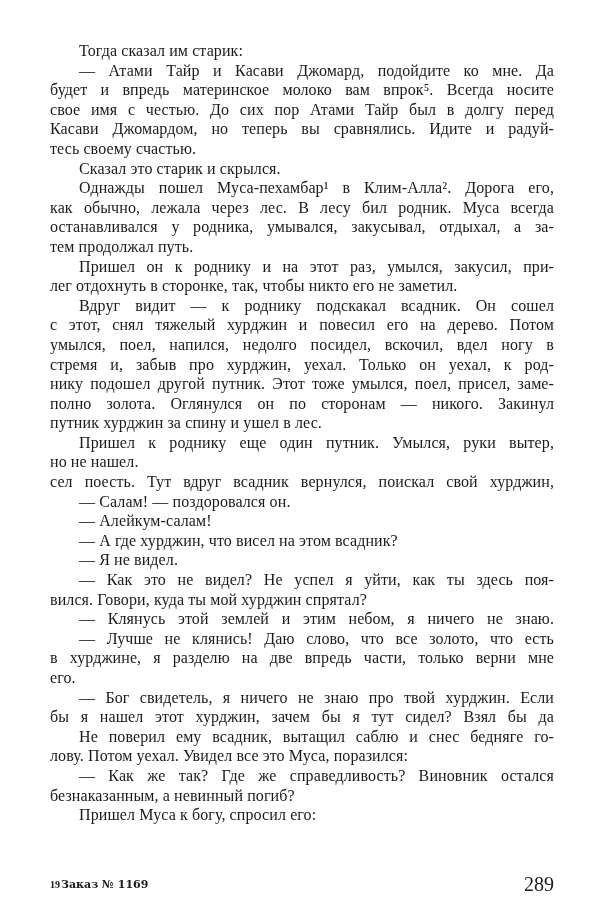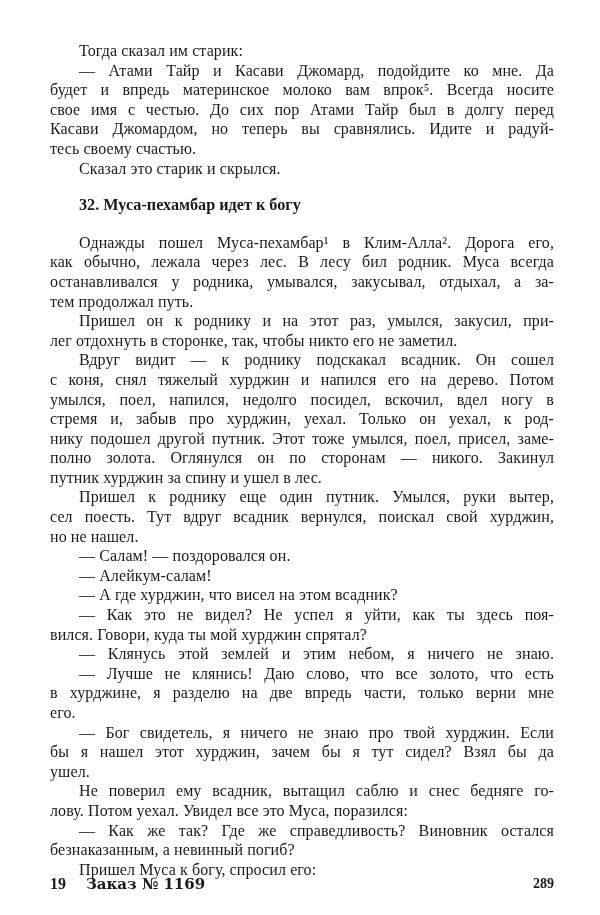--- a/index.html
+++ b/index.html
@@ -9,67 +9,66 @@
   .line { height: 19.6px; line-height: 19.6px; font-size: 16px; white-space: nowrap;
           text-align: justify; text-align-last: justify; overflow: hidden; letter-spacing: 0.1px; }
   .line.last { text-align-last: left; }
   .line.indent { padding-left: 29px; }
   .heading { height: 19.6px; line-height: 19.6px; font-size: 16.2px; font-weight: bold;
              padding-left: 29px; margin-top: 18px; margin-bottom: 17px;
              font-family: "Liberation Serif", "DejaVu Serif", serif; }
   .footer { position: absolute; left: 50px; top: 874px; width: 504px; height: 20px;
             font-size: 13px; line-height: 20px; }
   .footer .sig { position: absolute; left: 0; top: 0; }
-  .footer .sig .num { font-size: 16px; font-weight: bold; }
-  .footer .sig .order { font-family: "DejaVu Serif", serif; font-size: 15px; font-weight: bold; margin-left: 20px; }
-  .footer .pageno { position: absolute; right: 0; top: 0; font-weight: bold; font-size: 14px; }
+  .footer .sig .num { font-size: 10px; font-weight: bold; }
+  .footer .sig .order { font-family: "DejaVu Serif", serif; font-size: 11px; font-weight: bold; margin-left: 1px; }
+  .footer .pageno { position: absolute; right: 0; top: 0; font-weight: normal; font-size: 20px; }
 </style>
 </head>
 <body>
 
 <div class="page">
   <div id="section-end">
       <div class="line indent last">Тогда сказал им старик:</div>
       <div class="line indent">— Атами Тайр и Касави Джомард, подойдите ко мне. Да</div>
       <div class="line">будет и впредь материнское молоко вам впрок⁵. Всегда носите</div>
       <div class="line">свое имя с честью. До сих пор Атами Тайр был в долгу перед</div>
       <div class="line">Касави Джомардом, но теперь вы сравнялись. Идите и радуй-</div>
       <div class="line last">тесь своему счастью.</div>
       <div class="line indent last">Сказал это старик и скрылся.</div>
     </div>
-  <div class="heading">32. Муса-пехамбар идет к богу</div>
   <div id="story">
       <div class="line indent">Однажды пошел Муса-пехамбар¹ в Клим-Алла². Дорога его,</div>
       <div class="line">как обычно, лежала через лес. В лесу бил родник. Муса всегда</div>
       <div class="line">останавливался у родника, умывался, закусывал, отдыхал, а за-</div>
       <div class="line last">тем продолжал путь.</div>
       <div class="line indent">Пришел он к роднику и на этот раз, умылся, закусил, при-</div>
       <div class="line last">лег отдохнуть в сторонке, так, чтобы никто его не заметил.</div>
       <div class="line indent">Вдруг видит — к роднику подскакал всадник. Он сошел</div>
-      <div class="line">с коня, снял тяжелый хурджин и напился его на дерево. Потом</div>
+      <div class="line">с этот, снял тяжелый хурджин и повесил его на дерево. Потом</div>
       <div class="line">умылся, поел, напился, недолго посидел, вскочил, вдел ногу в</div>
       <div class="line">стремя и, забыв про хурджин, уехал. Только он уехал, к род-</div>
       <div class="line">нику подошел другой путник. Этот тоже умылся, поел, присел, заме-</div>
       <div class="line">полно золота. Оглянулся он по сторонам — никого. Закинул</div>
       <div class="line last">путник хурджин за спину и ушел в лес.</div>
       <div class="line indent">Пришел к роднику еще один путник. Умылся, руки вытер,</div>
+      <div class="line last">но не нашел.</div>
       <div class="line">сел поесть. Тут вдруг всадник вернулся, поискал свой хурджин,</div>
-      <div class="line last">но не нашел.</div>
       <div class="line indent last">— Салам! — поздоровался он.</div>
       <div class="line indent last">— Алейкум-салам!</div>
       <div class="line indent last">— А где хурджин, что висел на этом всадник?</div>
+      <div class="line indent last">— Я не видел.</div>
       <div class="line indent">— Как это не видел? Не успел я уйти, как ты здесь поя-</div>
       <div class="line last">вился. Говори, куда ты мой хурджин спрятал?</div>
       <div class="line indent">— Клянусь этой землей и этим небом, я ничего не знаю.</div>
       <div class="line indent">— Лучше не клянись! Даю слово, что все золото, что есть</div>
       <div class="line">в хурджине, я разделю на две впредь части, только верни мне</div>
       <div class="line last">его.</div>
       <div class="line indent">— Бог свидетель, я ничего не знаю про твой хурджин. Если</div>
       <div class="line">бы я нашел этот хурджин, зачем бы я тут сидел? Взял бы да</div>
-      <div class="line last">ушел.</div>
       <div class="line indent">Не поверил ему всадник, вытащил саблю и снес бедняге го-</div>
       <div class="line last">лову. Потом уехал. Увидел все это Муса, поразился:</div>
       <div class="line indent">— Как же так? Где же справедливость? Виновник остался</div>
       <div class="line last">безнаказанным, а невинный погиб?</div>
       <div class="line indent last">Пришел Муса к богу, спросил его:</div>
     </div>
 </div>
 
 <div class="footer">
   <div class="sig">

